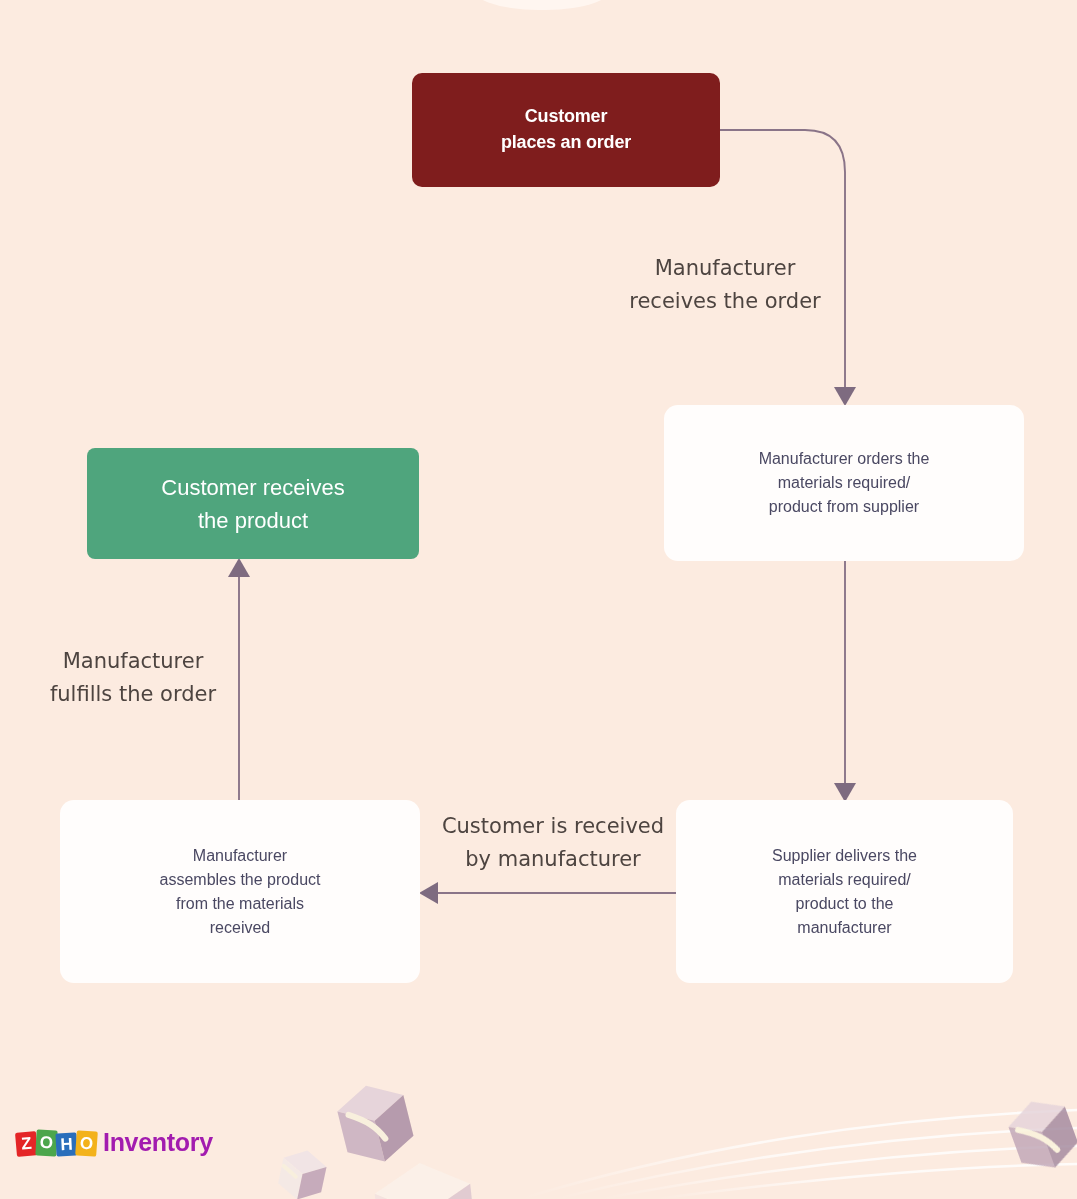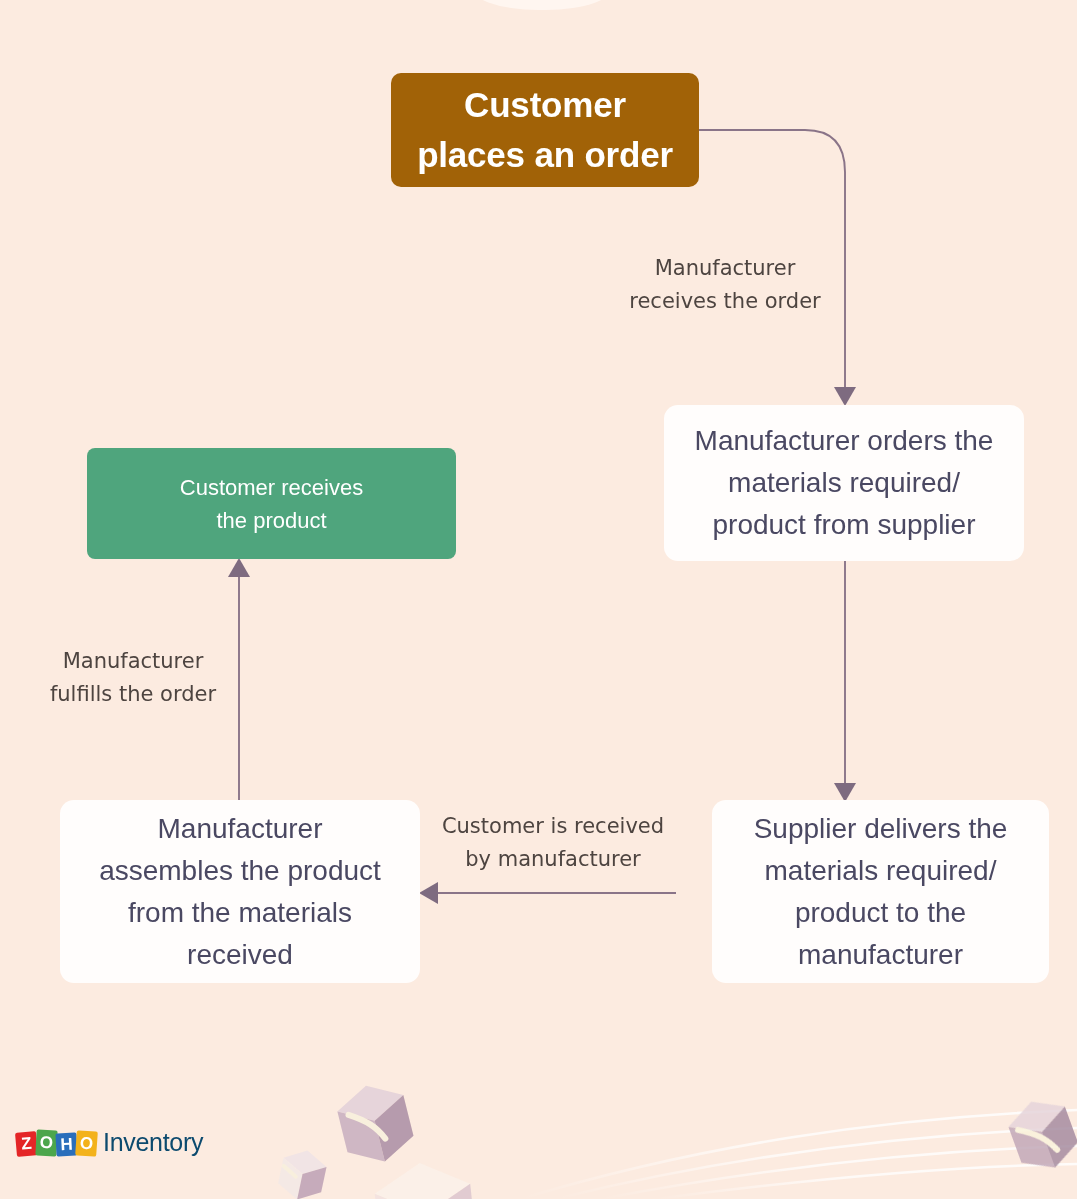--- a/index.html
+++ b/index.html
@@ -48,50 +48,51 @@
     text-align: center;
     border-radius: 12px;
     z-index: 3;
   }
   .node .node-label {
     display: block;
     white-space: pre-line;
   }
 
   .node-start {
-    background: #a16207;
+    background: #7f1d1d;
     color: #FFFFFF;
     border-radius: 10px;
-    font-size: 35px;
+    font-size: 18px;
     font-weight: bold;
     line-height: 1.42;
     letter-spacing: -0.2px;
+    margin-left: 21px;
   }
   .node-end {
     background: #4FA57D;
     color: #FFFFFF;
     border-radius: 8px;
     font-size: 22px;
     font-weight: normal;
     line-height: 1.5;
   }
   .node-plain {
     background: #FFFDFC;
     color: #4A4862;
     border-radius: 14px;
-    font-size: 28px;
+    font-size: 16px;
     font-weight: normal;
     line-height: 1.5;
   }
 
   
   #node-customer-order { left: 391px; top: 73px;  width: 308px; height: 114px; }
   #node-manufacturer-orders { left: 664px; top: 405px; width: 360px; height: 156px; }
-  #node-customer-receives { left: 87px;  top: 448px; width: 369px; height: 111px; }
-  #node-supplier-delivers { left: 712px; top: 800px; width: 337px; height: 183px; }
+  #node-customer-receives { left: 87px;  top: 448px; width: 332px; height: 111px; }
+  #node-supplier-delivers { left: 676px; top: 800px; width: 337px; height: 183px; }
   #node-manufacturer-assembles { left: 60px; top: 800px; width: 360px; height: 183px; }
 
   
   .edge-label {
     position: absolute;
     text-align: center;
     color: #4D4440;
     font-family: "DejaVu Sans", sans-serif;
     font-size: 21px;
     line-height: 1.55;
@@ -128,23 +129,23 @@
     font-weight: bold;
     font-family: "Liberation Sans", sans-serif;
     border-radius: 2px;
     margin-right: -1px;
   }
   .zoho-tile.t-z { background: #E42527; transform: rotate(-5deg); }
   .zoho-tile.t-o1 { background: #4CA64C; transform: rotate(3deg); height: 26px; }
   .zoho-tile.t-h { background: #2A6EBB; transform: rotate(-3deg); height: 23px; }
   .zoho-tile.t-o2 { background: #F3B21B; transform: rotate(4deg); height: 25px; }
   #product-name {
-    color: #0c4a6e;
+    color: #a21caf;
     font-size: 25px;
-    font-weight: normal;
+    font-weight: bold;
     letter-spacing: -0.3px;
   }
 </style>
 </head>
 <body>
 
 <div id="canvas">
 
   <div id="deco-top-blob"></div>
 

